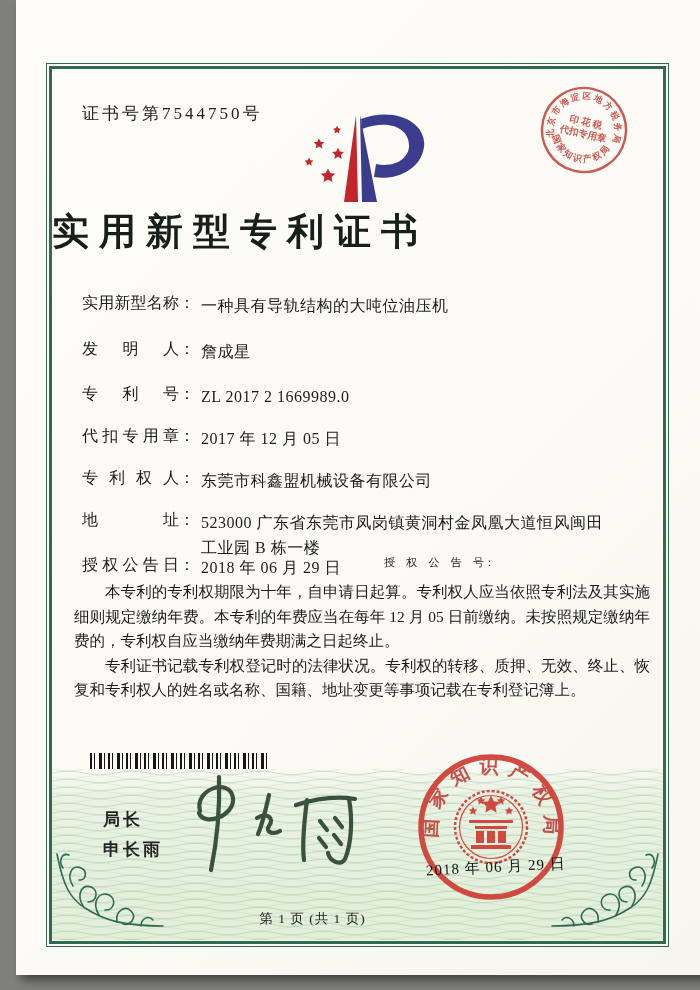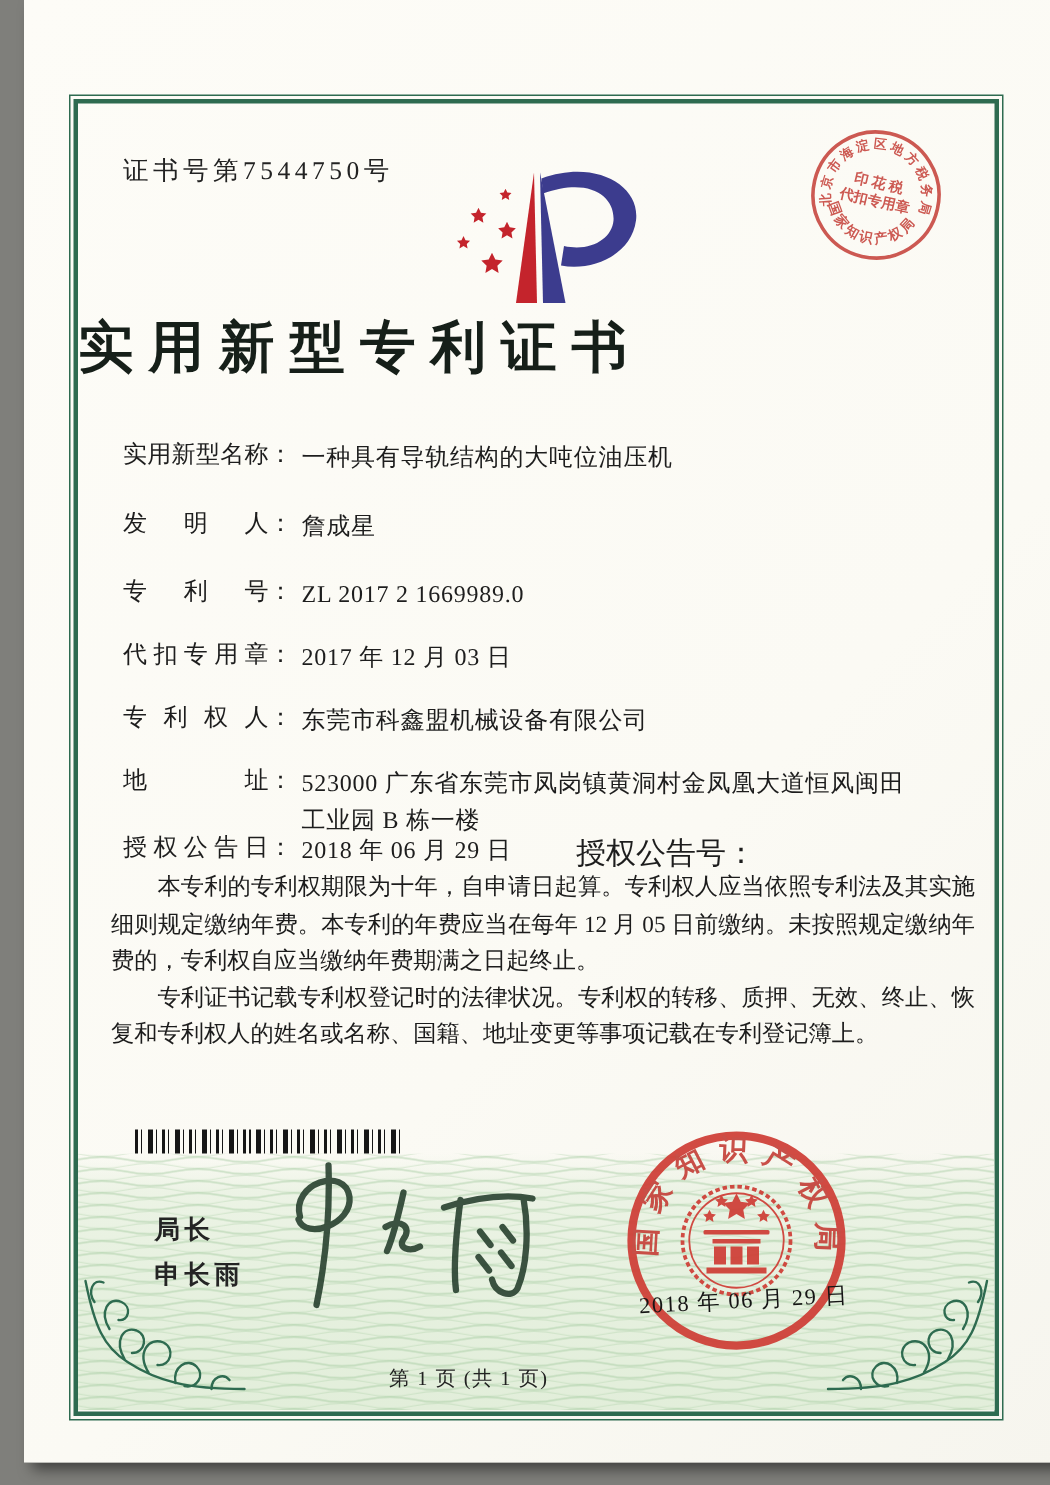--- a/index.html
+++ b/index.html
@@ -33,21 +33,21 @@
   .row{
     position:absolute;left:30px;display:flex;align-items:flex-start;
     font-size:16px;color:#1d1d1d;
   }
   .lbl{
     display:inline-block;width:97px;
     text-align:justify;text-align-last:justify;
   }
   .colon{margin-right:6px;}
   .val{display:inline-block;max-width:452px;white-space:pre-line;letter-spacing:.5px;line-height:25px;}
-  .pair2{position:absolute;left:332px;display:flex;font-size:20px;color:#1d1d1d;}
+  .pair2{position:absolute;left:332px;display:flex;font-size:11px;color:#1d1d1d;}
   .pair2 .lbl{width:100px;}
   .paras{
     position:absolute;left:22px;top:511px;width:576px;
     font-size:15.5px;line-height:24.6px;color:#1c1c1c;
     text-align:justify;
   }
   .paras p{margin:0;text-indent:2em;}
   .barcode{
     position:absolute;left:38px;top:684px;width:178px;height:16px;
     background-image:repeating-linear-gradient(90deg,
@@ -127,21 +127,21 @@
         <span class="val">詹成星</span>
     </div>
     <div class="row" style="top:315px">
       <span class="lbl">专利号</span>
         <span class="colon">：</span>
         <span class="val">ZL 2017 2 1669989.0</span>
     </div>
     <div class="row" style="top:357px">
       <span class="lbl">代扣专用章</span>
         <span class="colon">：</span>
-        <span class="val">2017 年 12 月 03 日</span>
+        <span class="val">2017 年 12 月 05 日</span>
     </div>
     <div class="row" style="top:399px">
       <span class="lbl">专利权人</span>
         <span class="colon">：</span>
         <span class="val">东莞市科鑫盟机械设备有限公司</span>
     </div>
     <div class="row" style="top:441px">
       <span class="lbl">地址</span>
         <span class="colon">：</span>
         <span class="val">523000 广东省东莞市凤岗镇黄洞村金凤凰大道恒风闽田

